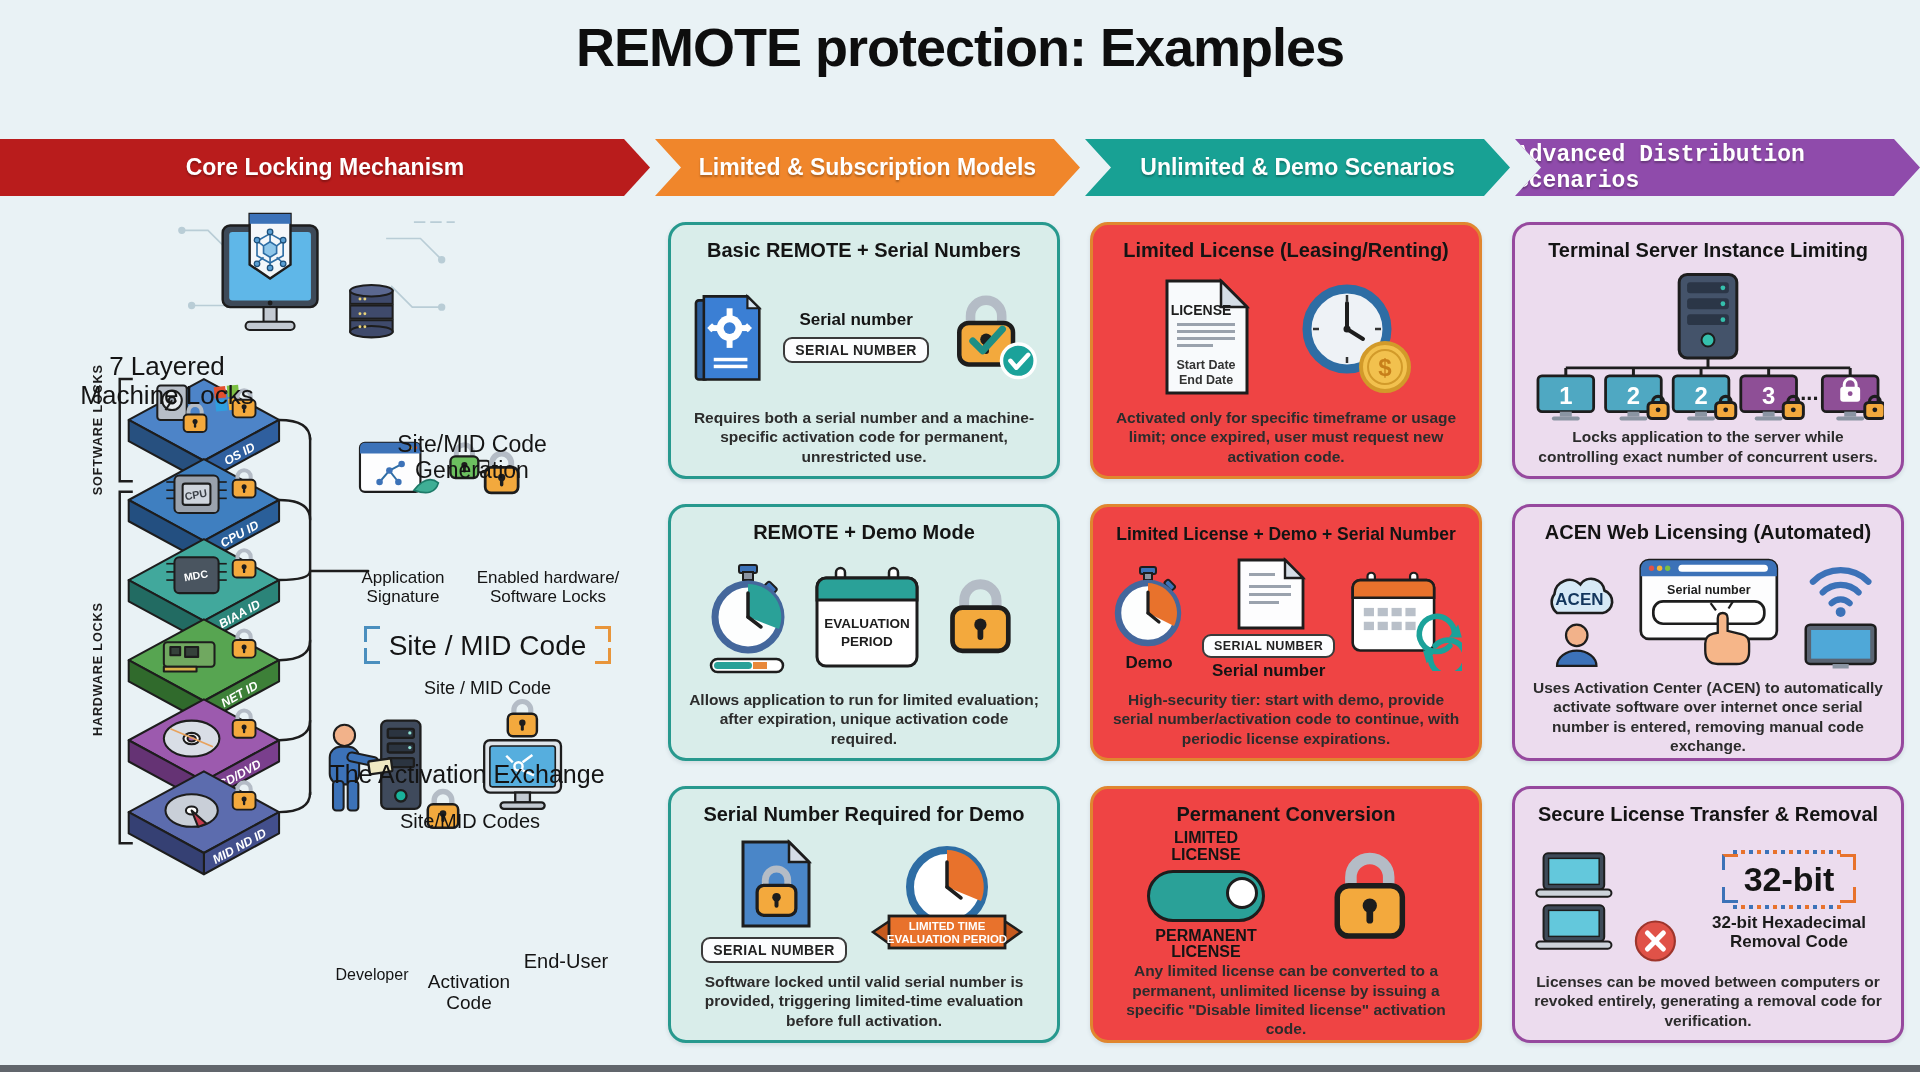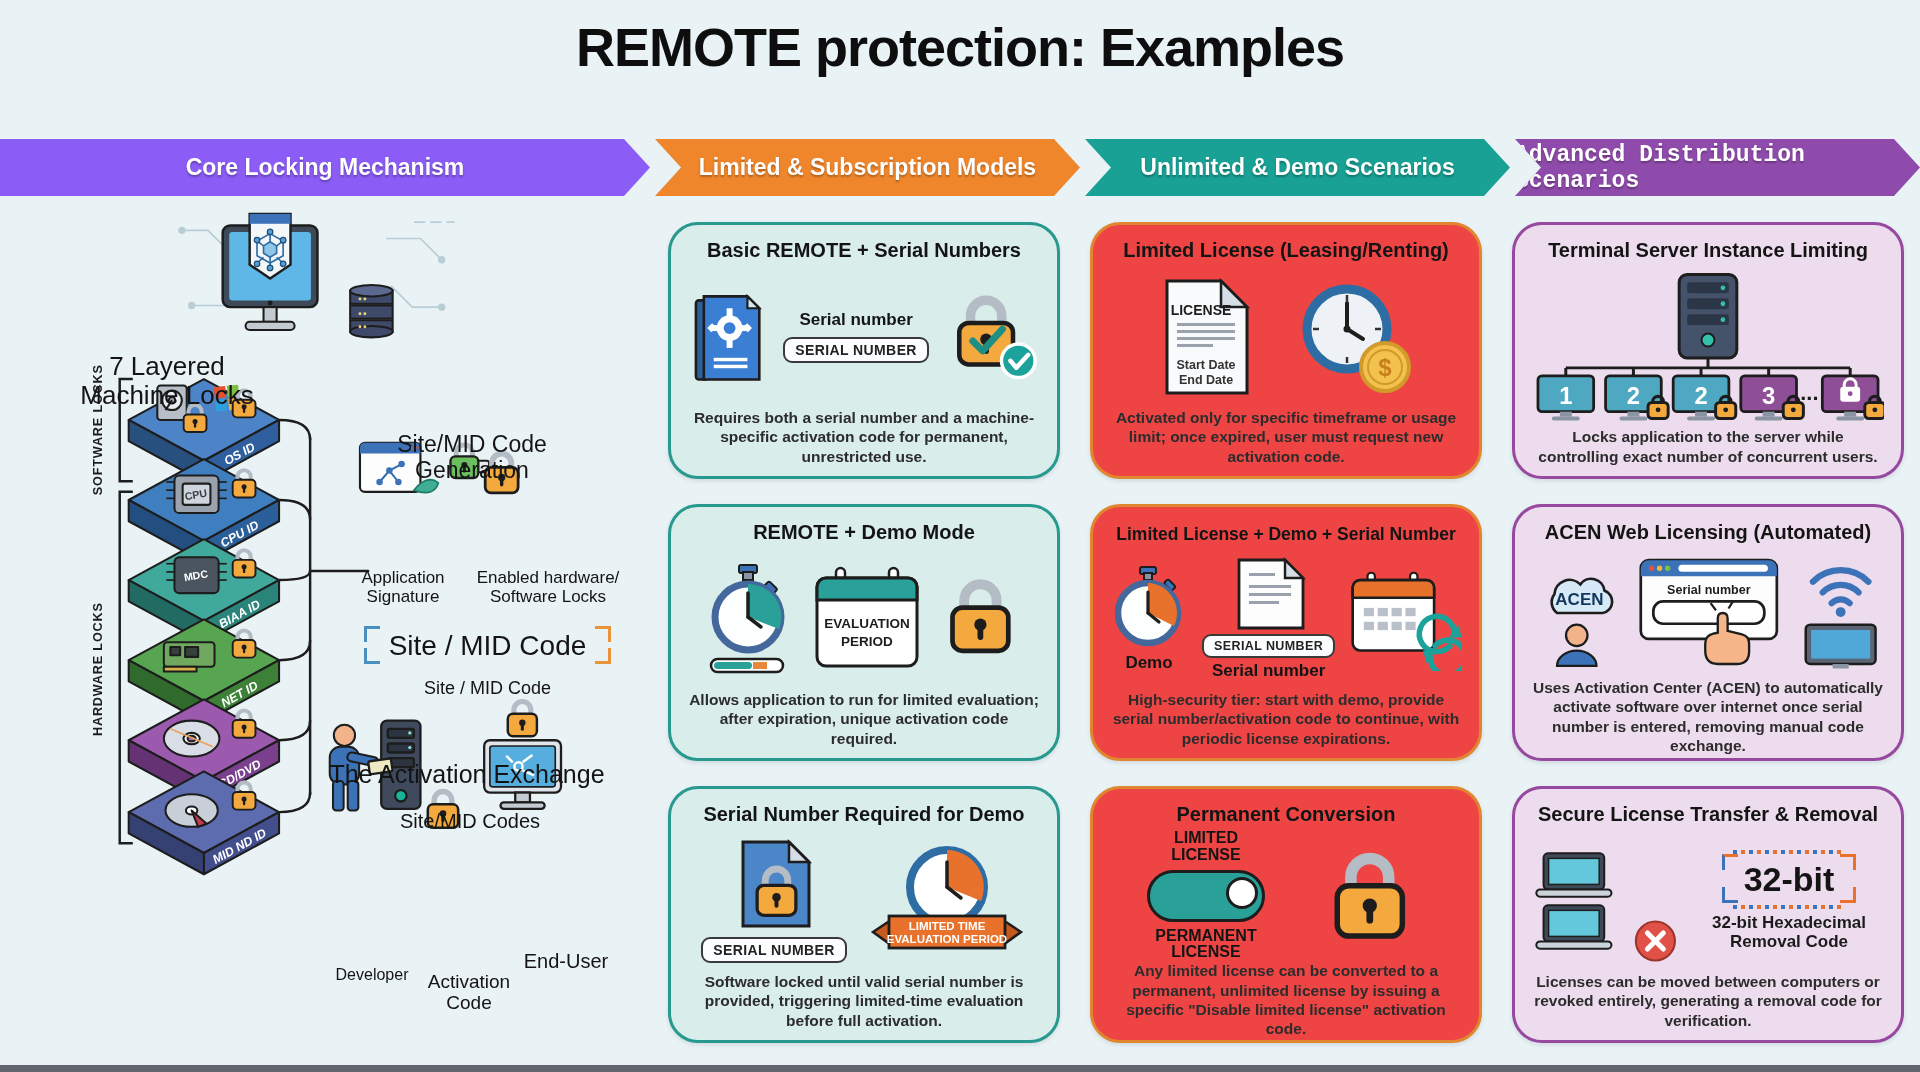--- a/index.html
+++ b/index.html
@@ -34,21 +34,21 @@
   .act-label{left:410px;top:776px;width:118px;font-size:19px;line-height:1.08}
   .eu-label{left:506px;top:754px;width:120px;font-size:20px}
   .ck{position:absolute;width:13px;height:13px}
   .ck.tl{left:-16px;top:-4px;border-top:3.5px solid #4a8fbe;border-left:3.5px solid #4a8fbe}
   .ck.bl{left:-16px;bottom:-2px;border-bottom:3.5px solid #4a8fbe;border-left:3.5px solid #4a8fbe}
   .ck.tr{right:-16px;top:-4px;border-top:3.5px solid #e8953a;border-right:3.5px solid #e8953a}
   .ck.br{right:-16px;bottom:-2px;border-bottom:3.5px solid #e8953a;border-right:3.5px solid #e8953a}
   
   .cards{position:absolute;top:222px;left:668px;display:flex;gap:30px}
   .col{display:flex;flex-direction:column;gap:25px;width:392px}
-  .card{box-sizing:border-box;height:257px;border-radius:30px;border:3.5px solid;
+  .card{box-sizing:border-box;height:257px;border-radius:18px;border:3.5px solid;
         padding:12px 17px 10px;display:flex;flex-direction:column;align-items:center;
         box-shadow:0 2px 4px rgba(40,60,70,.12)}
   .col-teal .card{background:#d9edea;border-color:#27998e}
   .col-orange .card{background:#ef4444;border-color:#e0862f}
   .col-purple .card{background:#ecdcee;border-color:#96499e}
   .card h3{margin:2px 0 4px;font-size:20px;color:#141414;text-align:center;white-space:nowrap}
   .card h3.t-sm{font-size:17.5px;padding-top:3px}
   .icons{flex:1;display:flex;align-items:center;justify-content:center;gap:20px;width:100%}
   .desc{margin:0;font-size:15.5px;font-weight:bold;color:#2c2c2c;text-align:center;line-height:1.25}
   .cap{font-weight:bold;font-size:17px;text-align:center;color:#141414}
@@ -89,21 +89,21 @@
       <path d="M4 4 v-1 a4 4 0 0 1 8 0 v1" fill="none" stroke="#1d1d1d" stroke-width="2.4"></path>
       <rect x="0.5" y="3.5" width="15" height="12" rx="3" fill="#f3a93d" stroke="#1d1d1d" stroke-width="2.2"></rect>
       <circle cx="8" cy="9" r="1.8" fill="#1d1d1d"></circle>
     </g>
   </defs>
 </svg>
 
 <h1 class="page-title">REMOTE protection: Examples</h1>
 
 <div class="band">
-  <div class="seg seg-first" style="background: #8b5cf6;">
+  <div class="seg seg-first" style="background: #b91c1c;">
       <span>Core Locking Mechanism</span>
     </div>
   <div class="seg seg-mid" style="background: rgb(240, 134, 43);">
       <span>Limited &amp; Subscription Models</span>
     </div>
   <div class="seg seg-mid" style="background: rgb(24, 161, 148);">
       <span>Unlimited &amp; Demo Scenarios</span>
     </div>
   <div class="seg seg-last" style="background: rgb(143, 75, 171); font-family: Liberation Mono, monospace;">
       <span>Advanced Distribution Scenarios</span>

